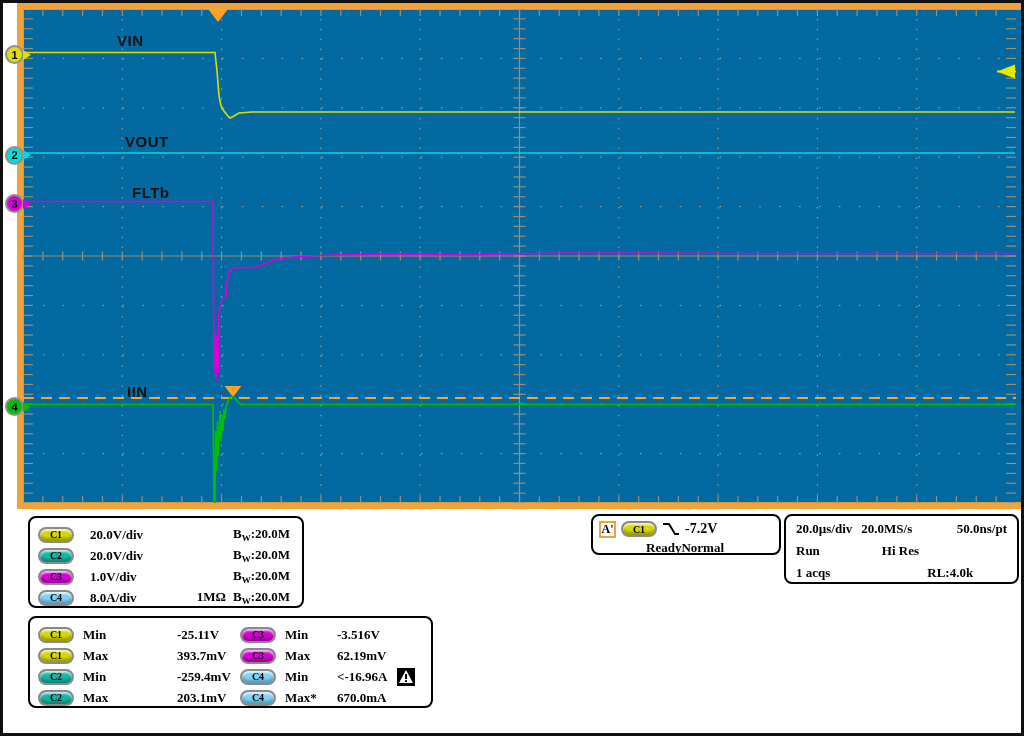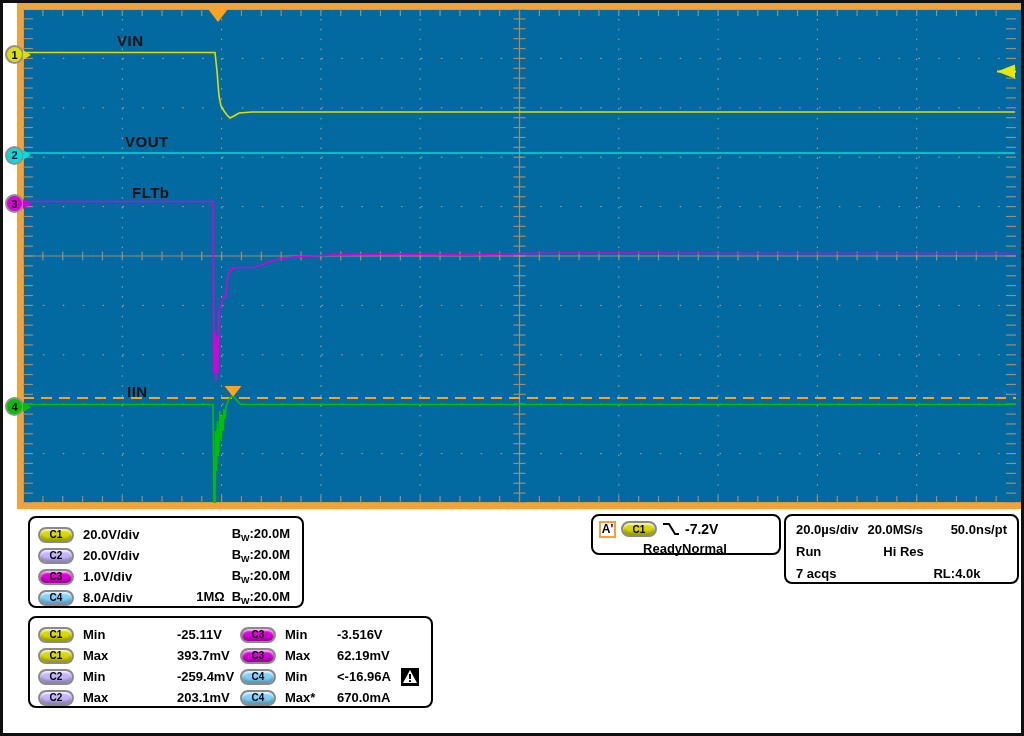--- a/index.html
+++ b/index.html
@@ -5,26 +5,26 @@
   html,body{margin:0;padding:0;background:#fff;}
   body{font-family:"Liberation Sans",sans-serif;}
   .screen{position:relative;width:1024px;height:736px;background:#ffffff;border:3px solid #101010;box-sizing:border-box;overflow:hidden;font-weight:700;color:#000;}
   
   .scope-frame{position:absolute;left:14px;top:0;width:993px;height:494px;border:6px solid #f0a23c;background:#0369a1;box-shadow:inset 0 0 0 1px #e09a30;padding-left:32px;}
   .scope-frame svg{position:absolute;left:0;top:0;display:block;}
   .ch-marker{position:absolute;display:flex;align-items:center;z-index:6;cursor:pointer;}
   .ch-circle{width:15px;height:15px;border-radius:50%;border:2px solid #8f8f8f;display:flex;align-items:center;justify-content:center;font-size:11px;font-weight:700;color:#000;background:#ccc;}
   .ch-arrow{width:0;height:0;border:5px solid transparent;border-left-width:8px;margin-left:-1px;}
   
-  .box{position:absolute;border:2px solid #000;border-radius:8px;background:#fff;box-sizing:border-box;}
+  .box{position:absolute;border:2px solid #000;border-radius:8px;background:#fff;box-sizing:border-box;font-family:Liberation Serif, serif;}
   .pill{display:inline-flex;flex:none;width:36px;height:16px;border:2px solid #8a8a8a;border-radius:10px;align-items:center;justify-content:center;font-size:10px;font-weight:700;color:#000;box-sizing:border-box;box-shadow:inset 0 2px 2px rgba(255,255,255,.75),inset 0 -3px 3px rgba(0,0,0,.28);}
-  .c1{background:#d8d800}.c2{background:#c4b5fd}.c3{background:#d800d8}.c4{background:#7dd3fc}
+  .c1{background:#d8d800}.c2{background:#14b8a6}.c3{background:#d800d8}.c4{background:#7dd3fc}
   .row{display:flex;align-items:center;height:21px;font-size:13px;}
   .cs-row{padding:0 12px 0 8px;}
-  .cs-scale{margin-left:9px;}
+  .cs-scale{margin-left:16px;}
   .cs-right{margin-left:auto;display:flex;align-items:baseline;gap:7px;white-space:nowrap;}
   sub{font-size:9px;vertical-align:-3px;}
   .trig-row1{padding:2px 8px 0 6px;display:flex;align-items:center;gap:5px;height:22px;font-size:14px;}
   .trig-row2{padding:0 8px 0 6px;display:flex;align-items:center;justify-content:center;height:16px;font-size:13px;}
   .abox{display:inline-flex;width:17px;height:17px;border:2px solid #f0a23c;align-items:center;justify-content:center;font-size:12px;box-sizing:border-box;}
   .tb-row{display:flex;align-items:center;height:22px;padding:0 10px;font-size:13px;white-space:nowrap;}
   .meas-col{position:absolute;top:6px;}
   .meas-row{display:flex;align-items:center;height:21px;font-size:13px;}
   .meas-name{margin-left:9px;}
   .warn{display:inline-flex;width:18px;height:18px;background:#000;align-items:center;justify-content:center;margin-left:10px;}
@@ -449,21 +449,21 @@
     <div class="tb-row">
       <span>20.0µs/div</span>
       <span style="margin-left:9px;">20.0MS/s</span>
       <span style="margin-left:auto;">50.0ns/pt</span>
     </div>
     <div class="tb-row">
       <span>Run</span>
       <span style="margin-left:62px;">Hi Res</span>
     </div>
     <div class="tb-row">
-      <span>7 acqs</span>
+      <span>1 acqs</span>
       <span style="margin-left:97px;">RL:4.0k</span>
     </div>
   </div>
 
   <div class="box" style="left:25px;top:613px;width:405px;height:92px;">
     <div class="meas-col" style="left:8px;">
       <div class="meas-row">
         <span class="pill c1">C1</span>
         <span class="meas-name" style="width:94px;">Min</span>
         <span>-25.11V</span>

